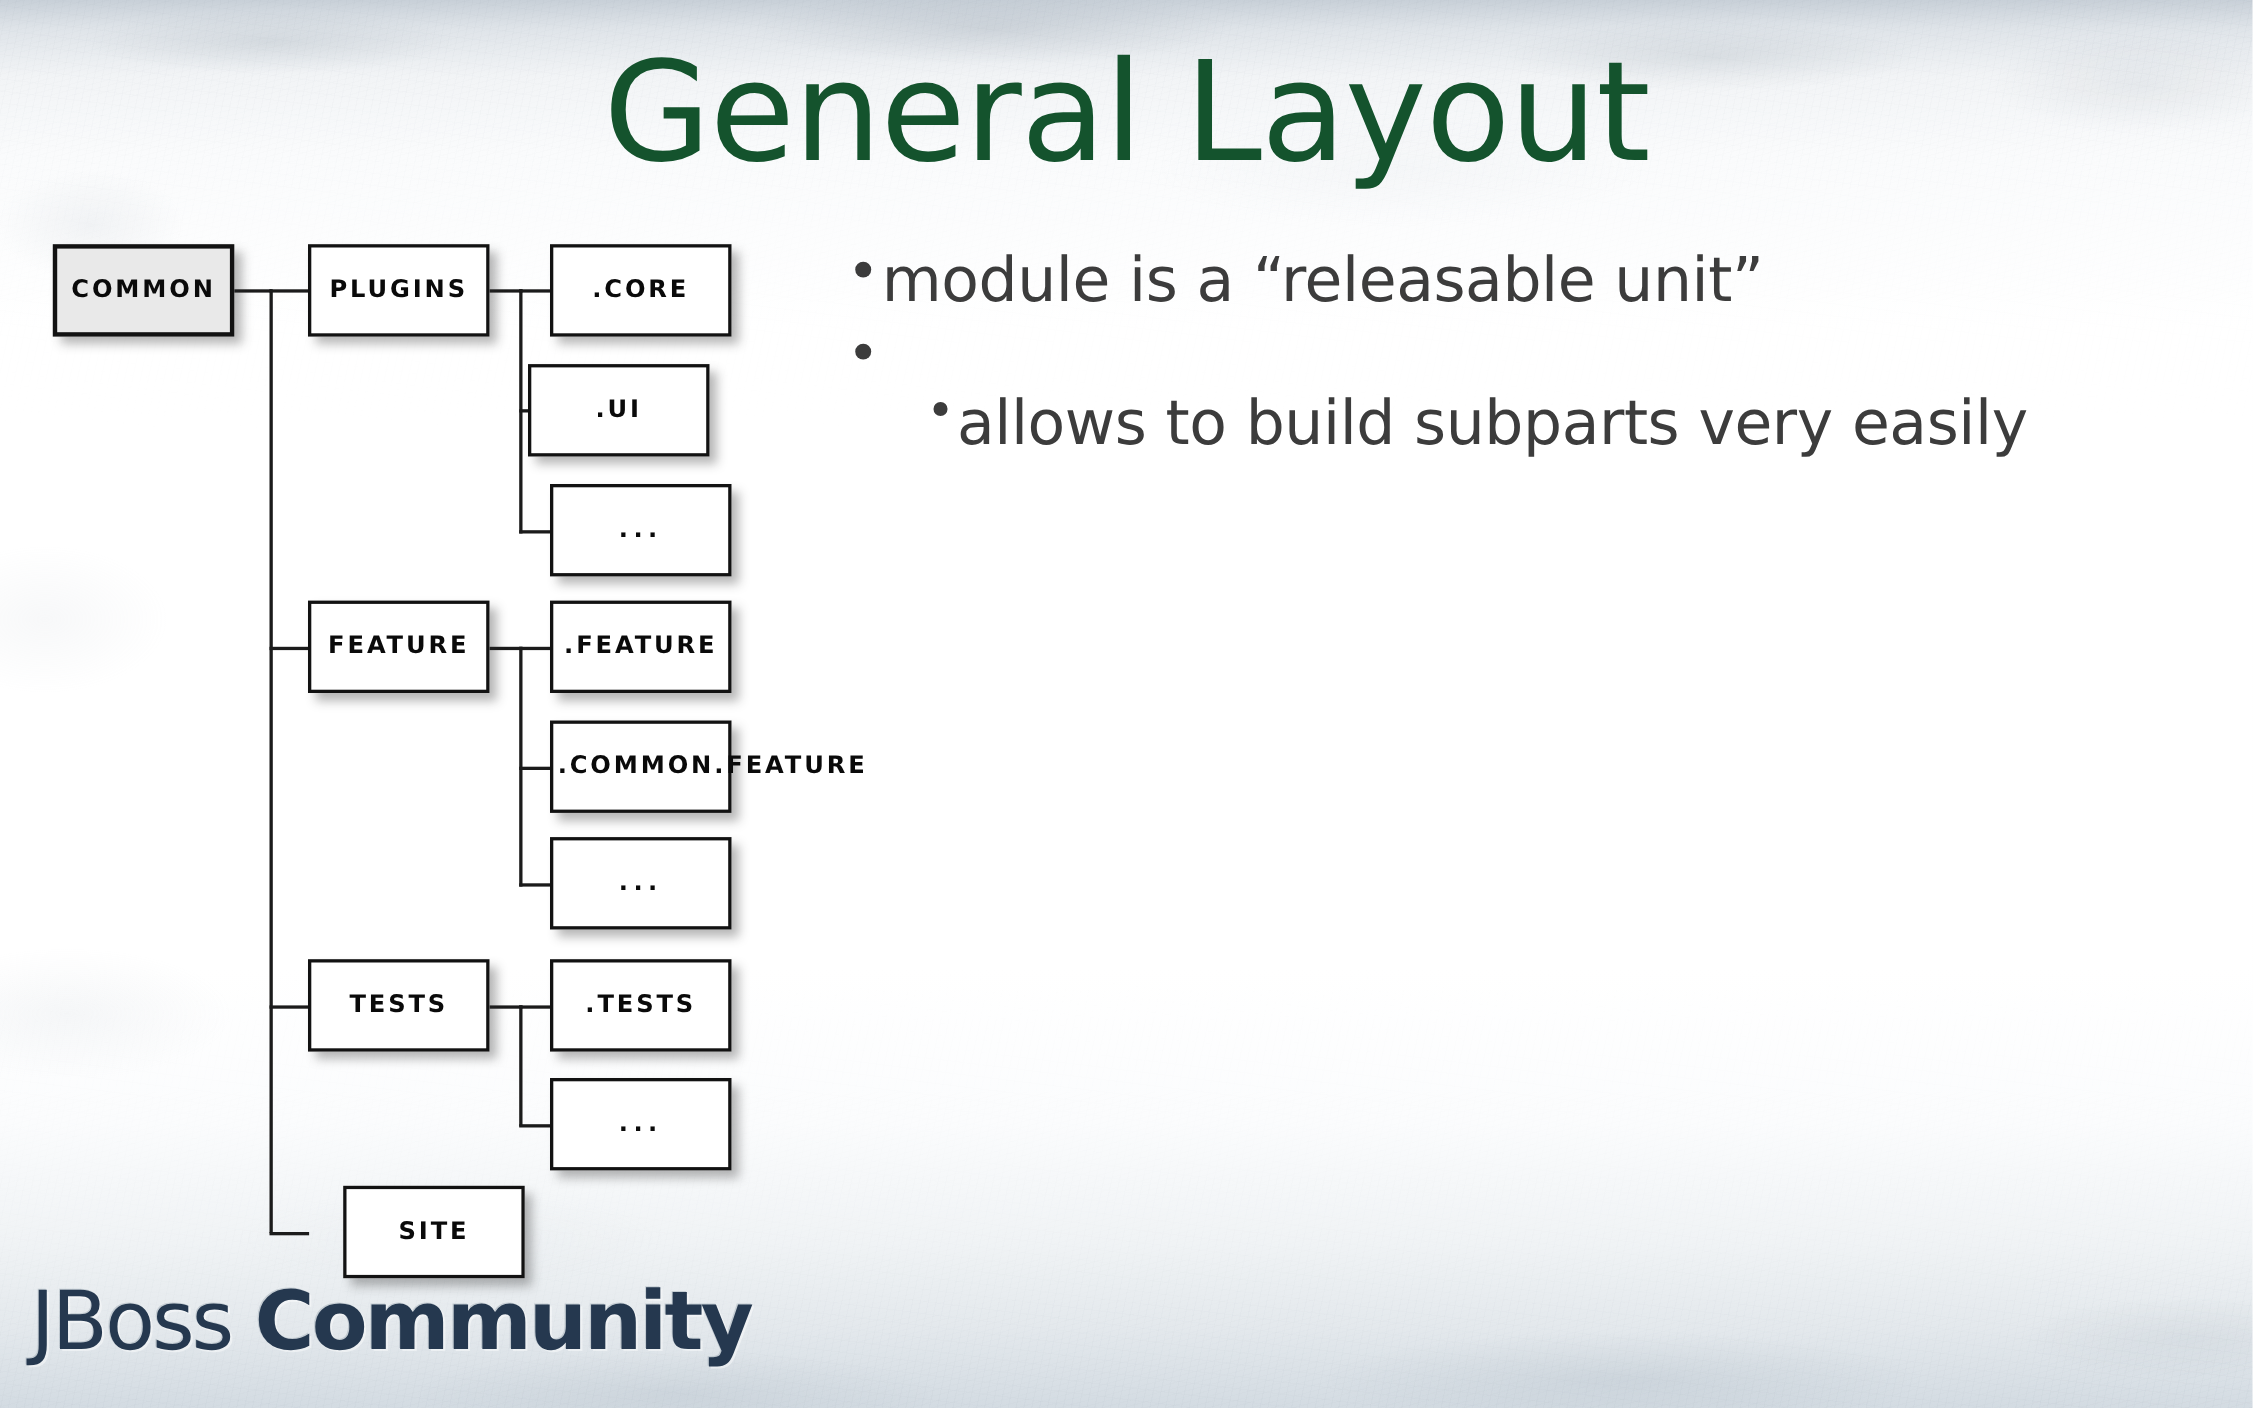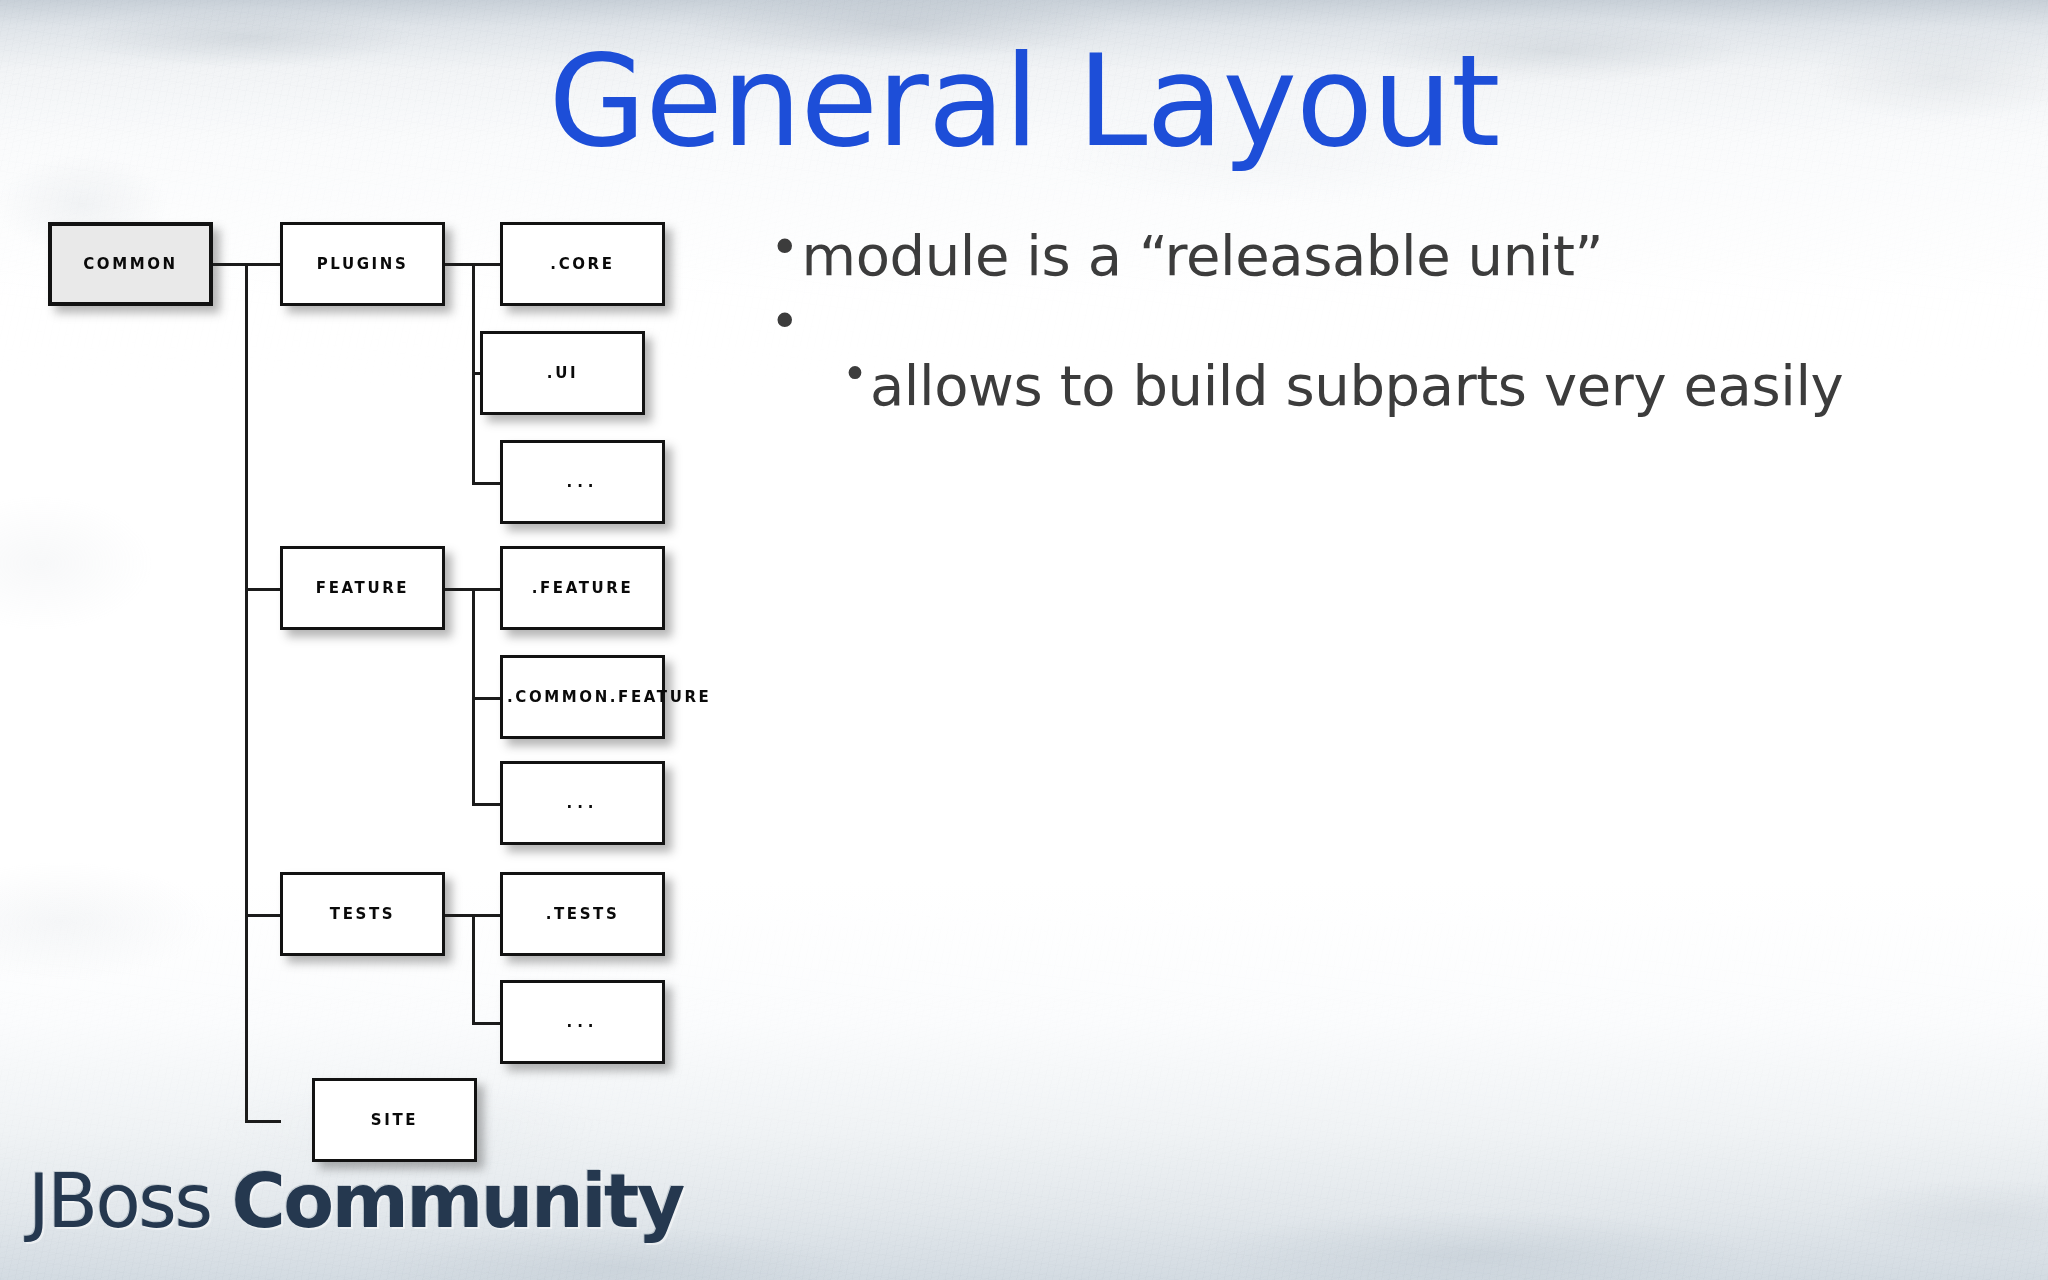--- a/index.html
+++ b/index.html
@@ -56,21 +56,21 @@
   
   #title {
     position: absolute;
     left: 0; right: 0;
     top: 36px;
     text-align: center;
     font-family: "DejaVu Sans", sans-serif;
     font-size: 126px;
     font-weight: 400;
     letter-spacing: -1px;
-    color: #1d4ed8;
+    color: #14532d;
     line-height: 1.05;
     white-space: nowrap;
   }
 
   
   #diagram {
     position: absolute;
     left: 0; top: 0;
     width: 720px; height: 1160px;
   }
@@ -78,21 +78,21 @@
     position: absolute;
     box-sizing: border-box;
     background: #ffffff;
     border: 3px solid #121212;
     box-shadow: 7px 7px 9px rgba(40,40,40,.34);
     display: flex;
     align-items: center;
     justify-content: center;
     text-align: center;
     font-family: "DejaVu Sans", sans-serif;
-    font-size: 15px;
+    font-size: 22px;
     font-weight: 700;
     letter-spacing: 2.6px;
     color: #0a0a0a;
     line-height: 1.25;
     padding: 0 4px;
     z-index: 3;
   }
   .node.root {
     background: #e9e9e9;
     border-width: 4px;

